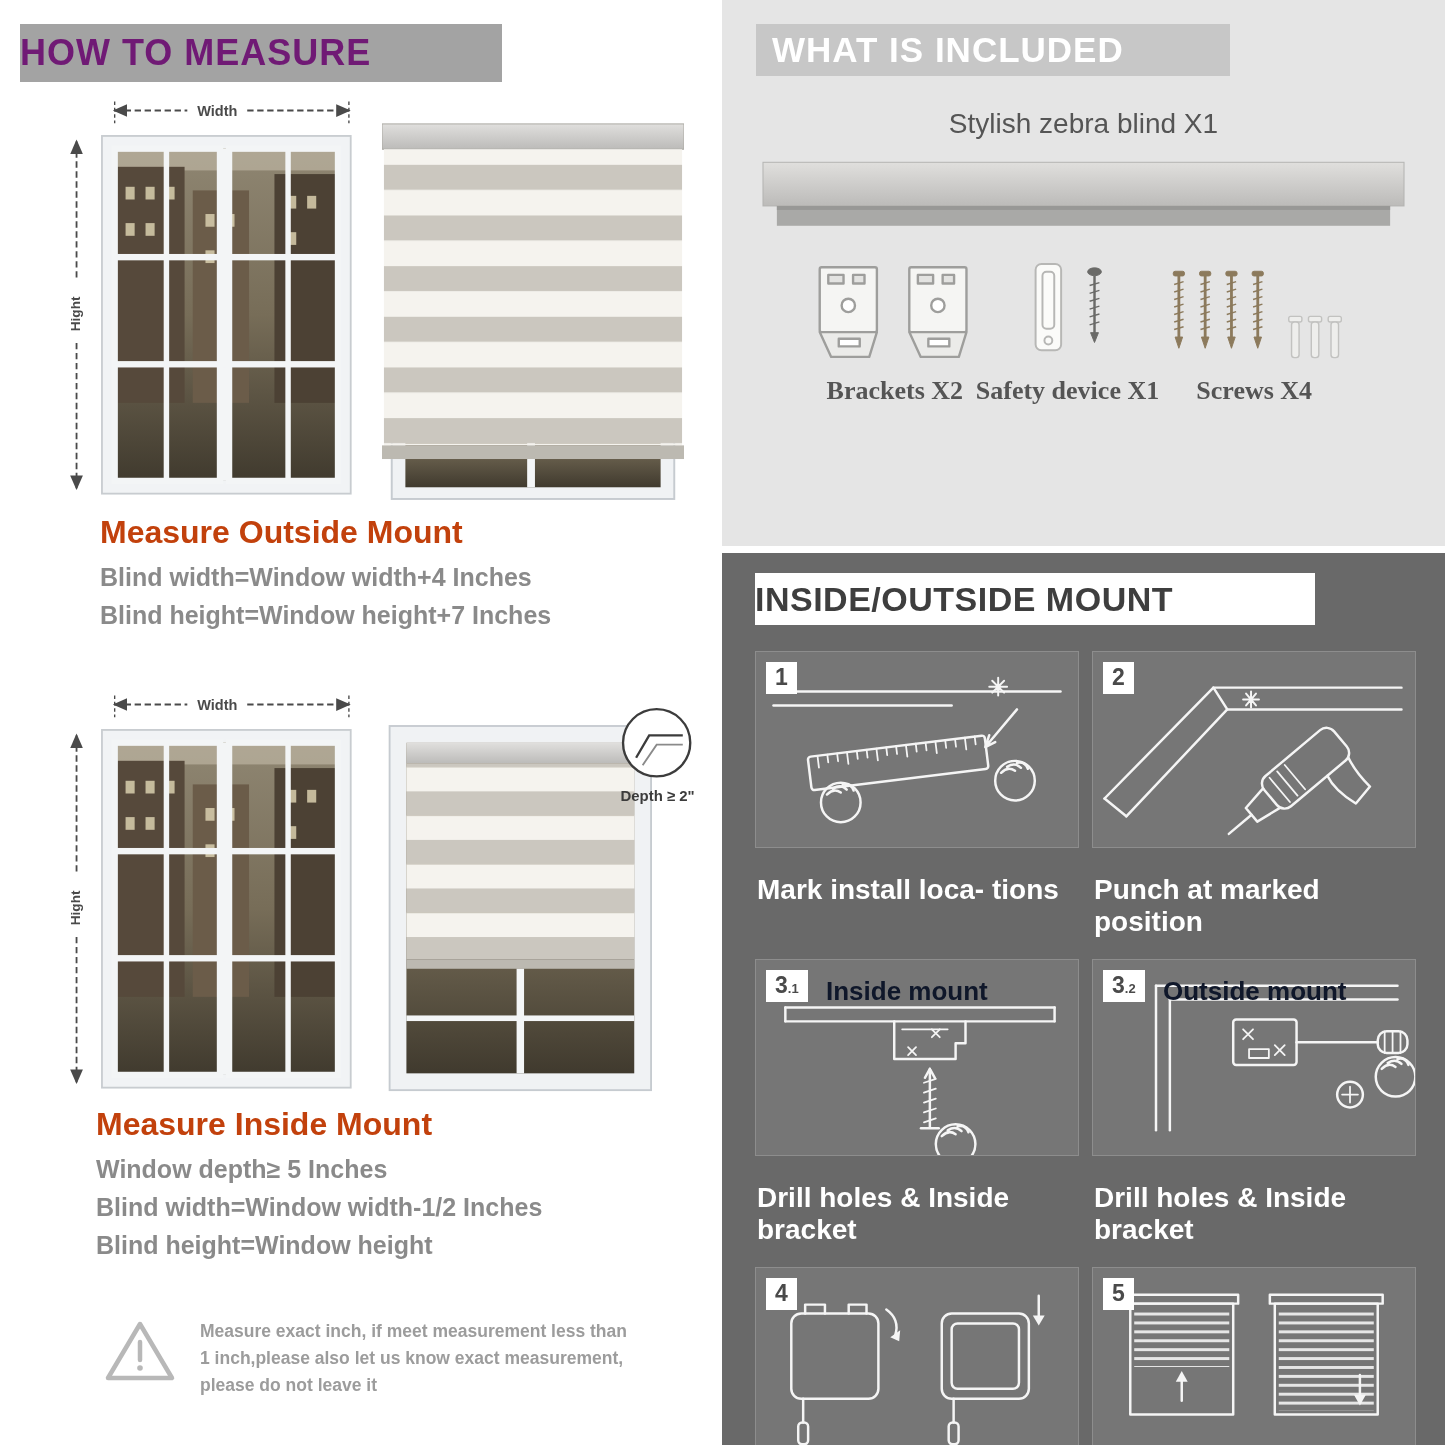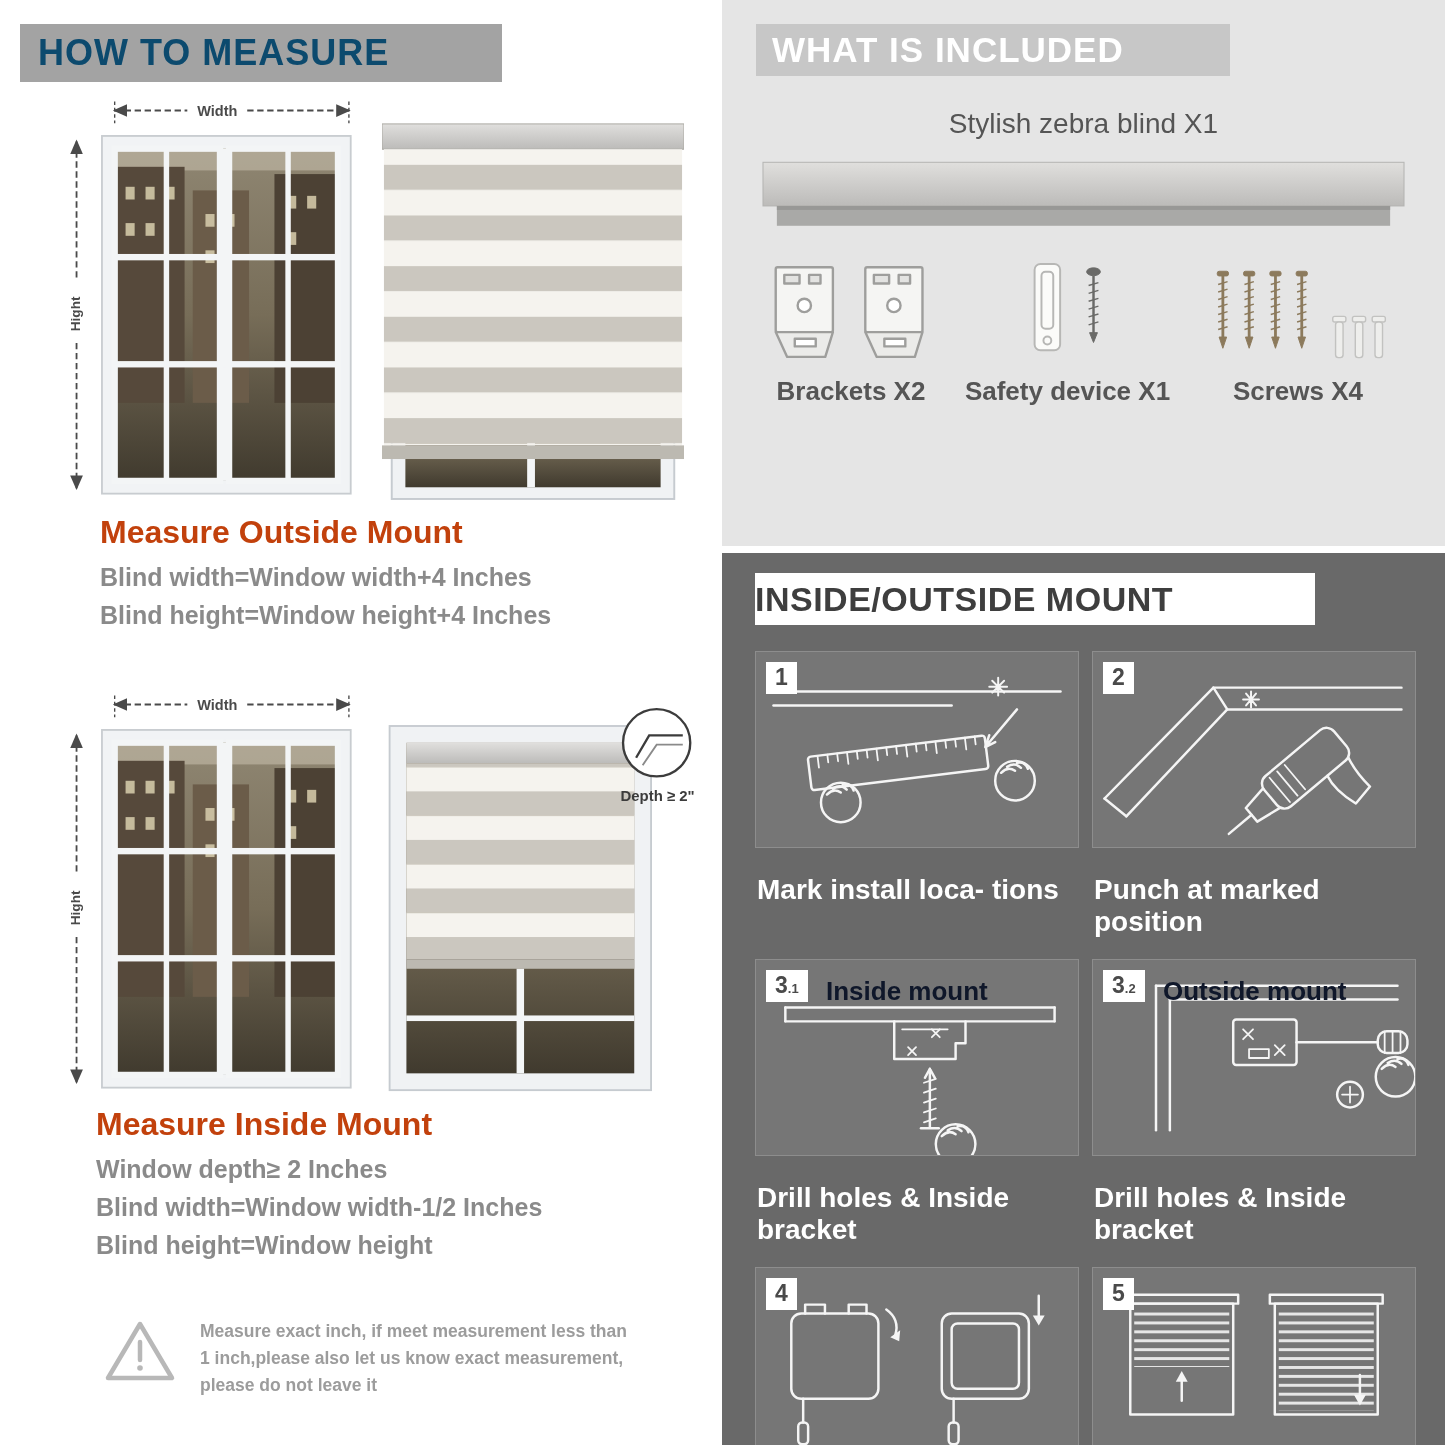--- a/index.html
+++ b/index.html
@@ -2,39 +2,39 @@
 <html><head>
 <meta charset="utf-8">
 <style>
   * { margin:0; padding:0; box-sizing:border-box; }
   body { margin:0; background:#ffffff; }
   .page { position:relative; width:1445px; height:1445px; background:#ffffff;
           font-family:"Liberation Sans", sans-serif; overflow:hidden; }
 
   
   .hdr-how { position:absolute; left:20px; top:24px; width:482px; height:58px;
-             background:#a3a3a3; color:#0c4a6e; font-size:36px; font-weight:bold;
-             letter-spacing:1px; display:flex; align-items:center; padding-left:18px; }
+             background:#a3a3a3; color:#701a75; font-size:36px; font-weight:bold;
+             letter-spacing:1px; display:flex; align-items:center; }
   .row1 { position:absolute; left:60px; top:96px; display:flex; gap:22px; align-items:flex-start; }
   .row2 { position:absolute; left:60px; top:690px; display:flex; gap:24px; align-items:flex-start; }
   .txtblock h2 { font-size:32px; color:#c2410c; margin-bottom:12px; font-weight:bold; }
   .txtblock p  { font-size:25px; font-weight:bold; color:#8a8a8a; margin:9px 0; }
   .outside-block { position:absolute; left:100px; top:514px; }
   .inside-block  { position:absolute; left:96px;  top:1106px; }
   .warning { position:absolute; left:104px; top:1318px; width:560px; display:flex; gap:24px; align-items:flex-start; }
   .warning p { font-size:17.5px; font-weight:bold; color:#9c9c9c; line-height:1.55; width:440px; }
 
   
   .included { position:absolute; left:722px; top:0; width:723px; height:546px; background:#e5e5e5; }
   .hdr-included { margin:24px 0 0 34px; width:474px; height:52px; background:#c7c7c7;
                   color:#fff; font-size:35px; font-weight:bold; letter-spacing:1px;
                   display:flex; align-items:center; padding-left:16px; }
   .product-label { text-align:center; margin-top:32px; font-size:28px; font-weight:normal; color:#555; }
   .headrail { display:block; margin:18px auto 0; }
-  .parts { display:flex; justify-content:space-between; margin:22px 52px 0 48px; }
+  .parts { display:flex; justify-content:center; margin:22px 52px 0 48px;font-family:Liberation Serif, serif; }
   .part { display:flex; flex-direction:column; align-items:center; }
   .part-label { margin-top:8px; font-size:26px; font-weight:bold; color:#555; }
 
   
   .mount { position:absolute; left:722px; top:553px; width:723px; height:892px; background:#696969; }
   .hdr-mount { margin:20px 0 0 33px; width:560px; height:52px; background:#fff;
                color:#3e3e3e; font-size:34px; font-weight:bold; letter-spacing:.5px;
                display:flex; align-items:center; }
   .steps { display:grid; grid-template-columns:324px 324px; column-gap:13px; margin:26px 0 0 33px; }
   .panel { position:relative; height:197px; background:#767676; border:1px solid #8d8d8d; overflow:hidden; }
@@ -153,21 +153,21 @@
       <rect x="24" y="330" width="262" height="6" fill="#f4f6f7"></rect>
       <rect x="0" y="10" width="310" height="26" fill="url(#railG)" stroke="#aaa8a2"></rect>
       <rect x="2" y="36" width="306" height="304" fill="url(#zebra)"></rect>
       <rect x="0" y="340" width="310" height="14" fill="#bcb9b1"></rect>
     </svg>
   </div>
 
   <div class="outside-block txtblock">
     <h2>Measure Outside Mount</h2>
     <p>Blind width=Window width+4 Inches</p>
-    <p>Blind height=Window height+4 Inches</p>
+    <p>Blind height=Window height+7 Inches</p>
   </div>
 
   <div class="row2">
     <svg width="300" height="404" viewBox="0 0 330 445">
       <line x1="60" y1="16" x2="140" y2="16" stroke="#4a4a4a" stroke-width="2" stroke-dasharray="7 4" marker-start="url(#arrS)"></line>
       <line x1="206" y1="16" x2="318" y2="16" stroke="#4a4a4a" stroke-width="2" stroke-dasharray="7 4" marker-end="url(#arrS)"></line>
       <line x1="60" y1="6" x2="60" y2="30" stroke="#4a4a4a" stroke-width="1.5" stroke-dasharray="4 3"></line>
       <line x1="318" y1="6" x2="318" y2="30" stroke="#4a4a4a" stroke-width="1.5" stroke-dasharray="4 3"></line>
       <text x="173" y="22" text-anchor="middle" font-size="16" font-weight="bold" fill="#4a4a4a">Width</text>
       <line x1="18" y1="50" x2="18" y2="200" stroke="#4a4a4a" stroke-width="2" stroke-dasharray="7 4" marker-start="url(#arrS)"></line>
@@ -215,21 +215,21 @@
         <circle cx="292" cy="52" r="36" fill="#ffffff" stroke="#3c3c3c" stroke-width="2.5"></circle>
         <path d="M270 68 L284 44 L320 44" fill="none" stroke="#3c3c3c" stroke-width="2.5"></path>
         <path d="M277 76 L292 54 L320 54" fill="none" stroke="#8a8a8a" stroke-width="2"></path>
         <text x="293" y="114" text-anchor="middle" font-size="16" font-weight="bold" fill="#3c3c3c">Depth ≥ 2"</text>
       </g>
     </svg>
   </div>
 
   <div class="inside-block txtblock">
     <h2>Measure Inside Mount</h2>
-    <p>Window depth≥ 2 Inches</p>
+    <p>Window depth≥ 5 Inches</p>
     <p>Blind width=Window width-1/2 Inches</p>
     <p>Blind height=Window height</p>
   </div>
 
   <div class="warning">
     <svg width="72" height="66" viewBox="0 0 72 66">
       <path d="M36 6 L68 60 H4 Z" fill="none" stroke="#b8b8b8" stroke-width="4.5" stroke-linejoin="round"></path>
       <line x1="36" y1="24" x2="36" y2="42" stroke="#b8b8b8" stroke-width="4.5" stroke-linecap="round"></line>
       <circle cx="36" cy="50" r="2.8" fill="#b8b8b8"></circle>
     </svg>

